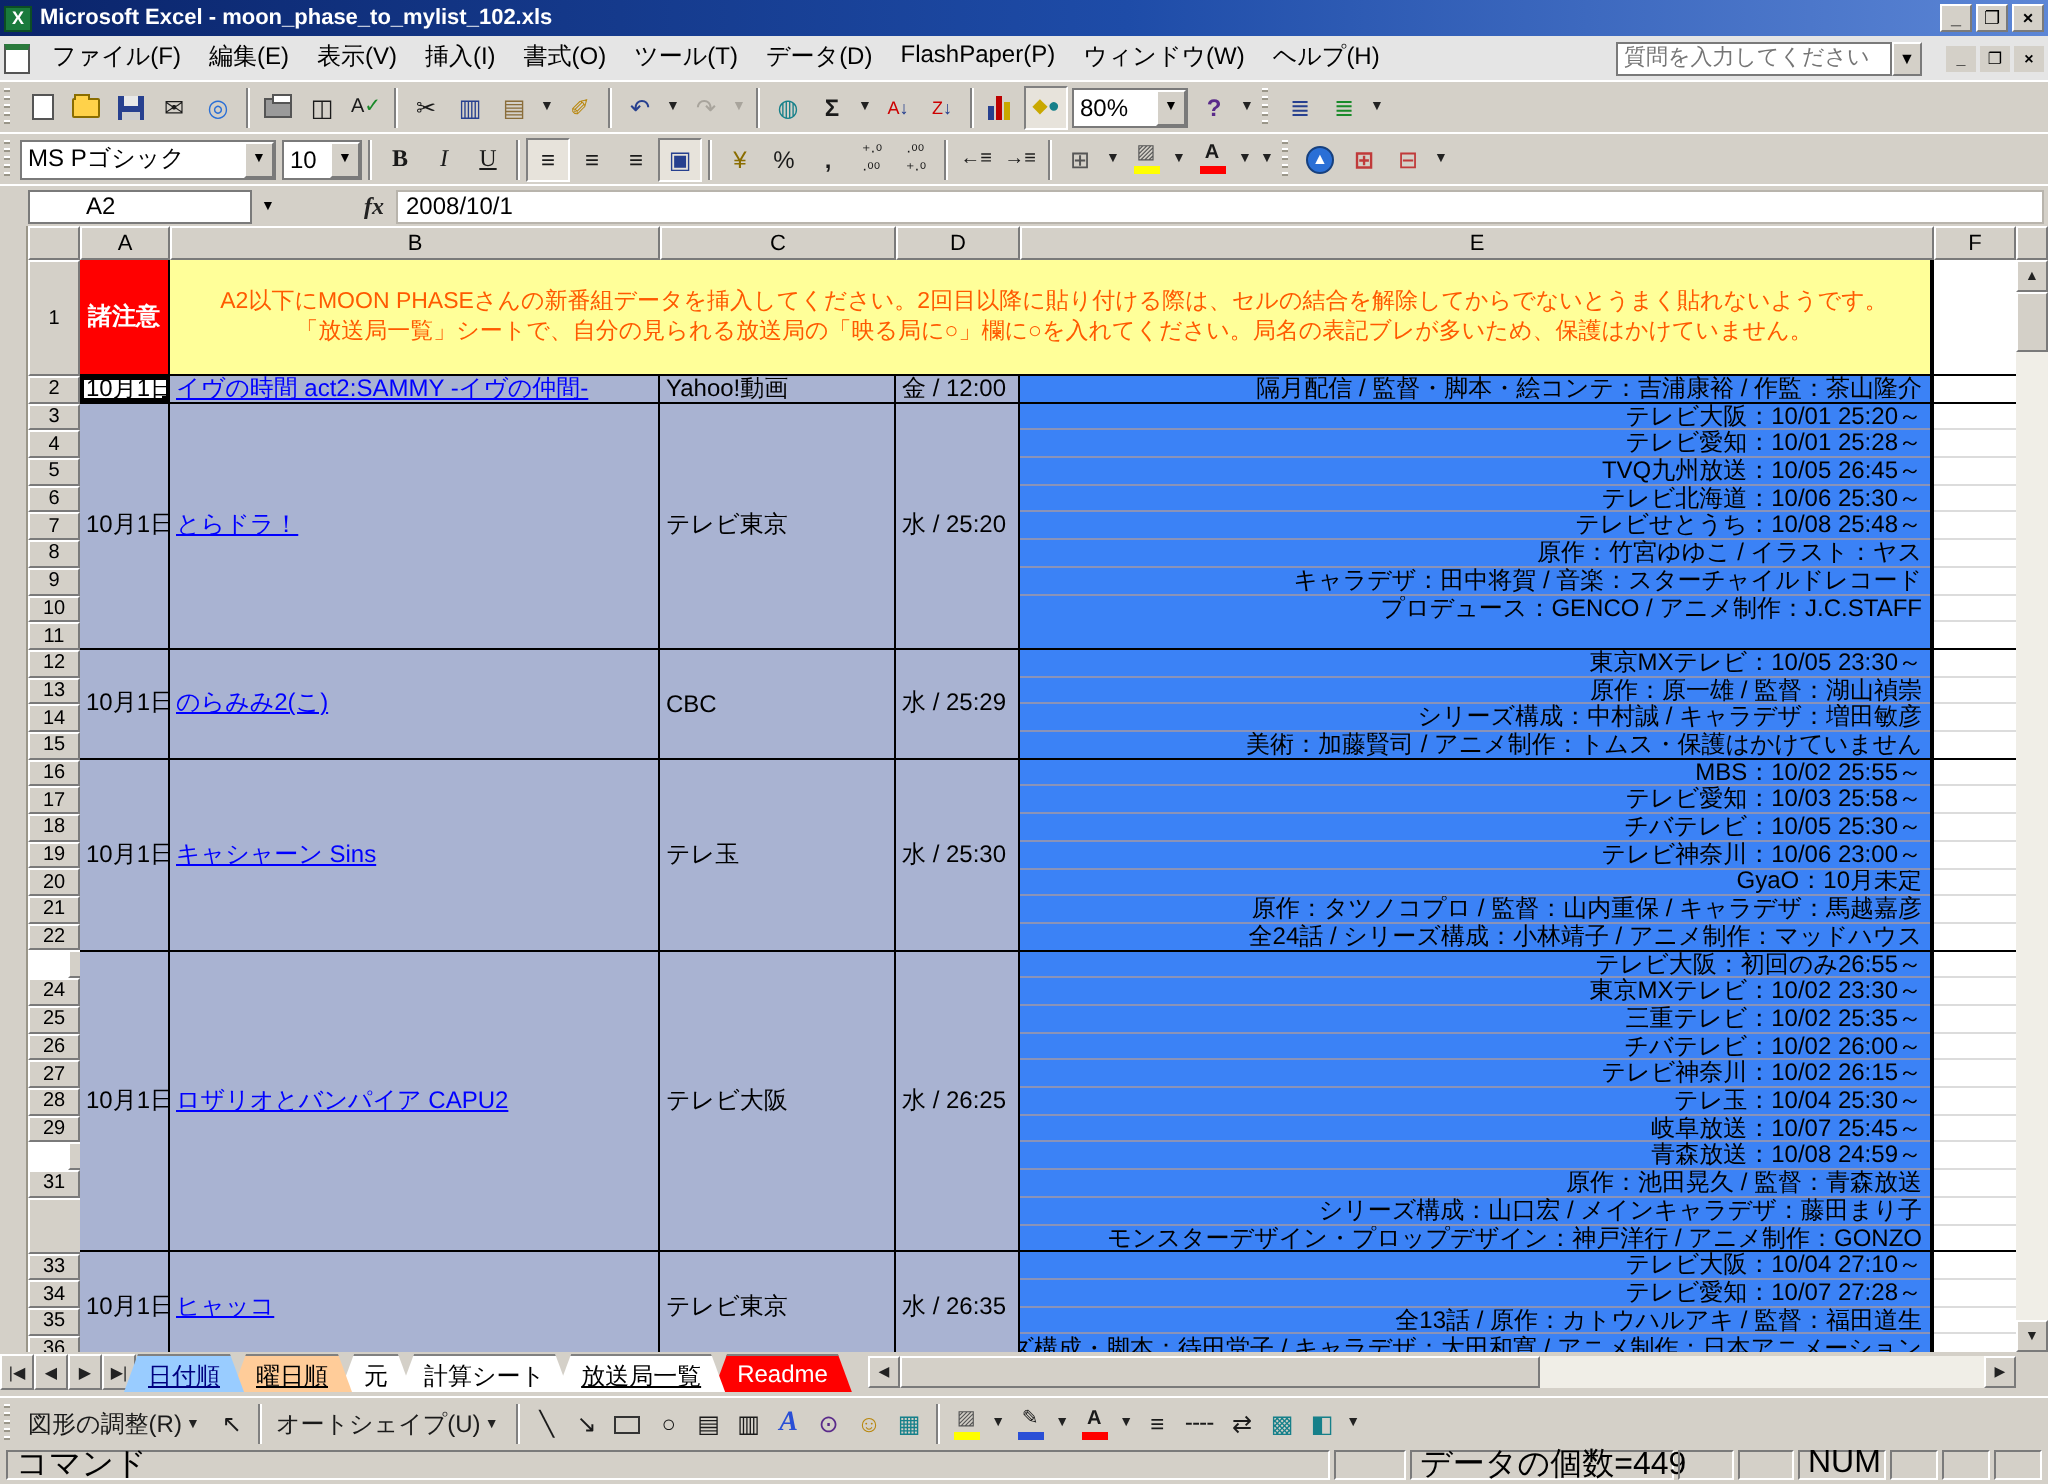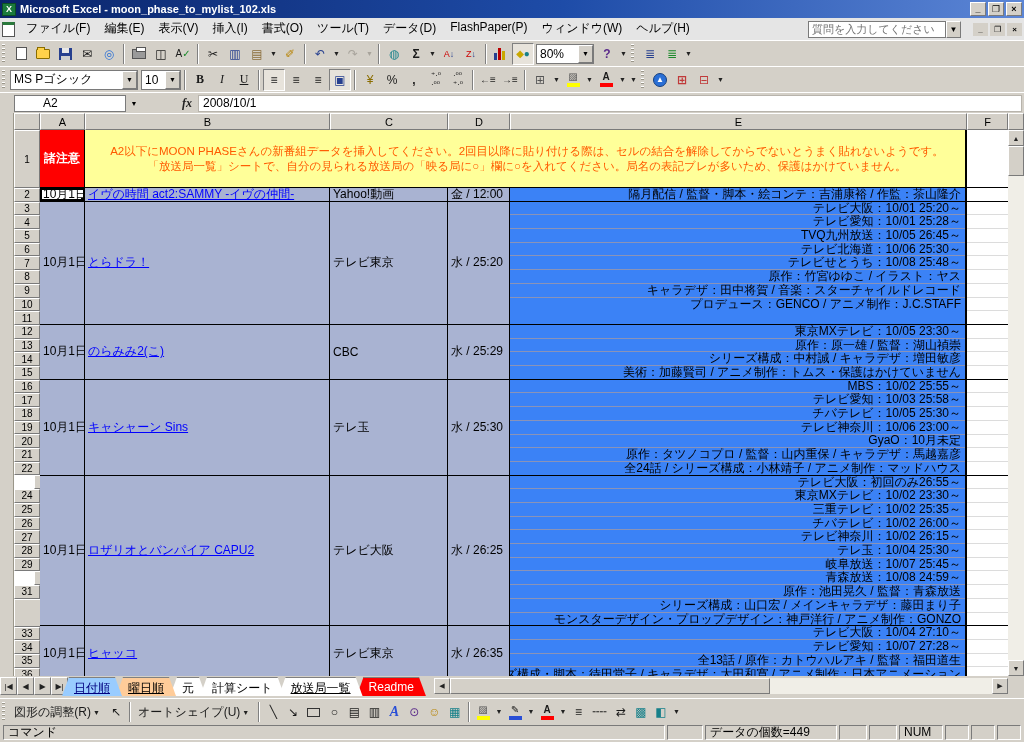--- a/index.html
+++ b/index.html
@@ -98,21 +98,21 @@
   .hscroll { display:flex; margin-top:2px; margin-left:8px; height:16px; flex:1; background:#f0eee7; align-items:center; }
   .hthumb { height:16px; width:320px; }
   .htrack { height:16px; flex:1; }
 
   
   .drawbar { position:absolute; top:698px; left:0; width:1024px; height:24px; background:#d4d0c8; border-top:1px solid #fff; display:flex; align-items:flex-end; font-size:12px; }
   .dbtn { height:20px; display:flex; align-items:center; justify-content:center; padding:0 4px; min-width:20px; color:#1a1a1a; }
   .wordart { font-family:"Liberation Serif","DejaVu Serif",serif; font-weight:bold; font-style:italic; color:#2a4fd6; font-size:14px; }
 
   
-  .statusbar { position:absolute; top:722px; left:0; width:1024px; height:20px; background:#d4d0c8; display:flex; align-items:center; padding:2px 3px; font-size:12px; gap:2px; }
+  .statusbar { position:absolute; top:722px; left:0; width:1024px; height:20px; background:#d4d0c8; display:flex; align-items:center; padding:2px 3px; font-size:16px; gap:2px; }
   .spanel { height:15px; display:flex; align-items:center; padding:0 4px; border-top:1px solid #7a7a7a; border-left:1px solid #7a7a7a; border-right:1px solid #fff; border-bottom:1px solid #fff; white-space:nowrap; }
 </style>
 </head>
 <body>
 
 <div class="titlebar">
   <span class="xl-appicon">X</span>
   <span>Microsoft Excel - moon_phase_to_mylist_102.xls</span>
   <span class="winbtns">
     <span class="winbtn raised">_</span>

